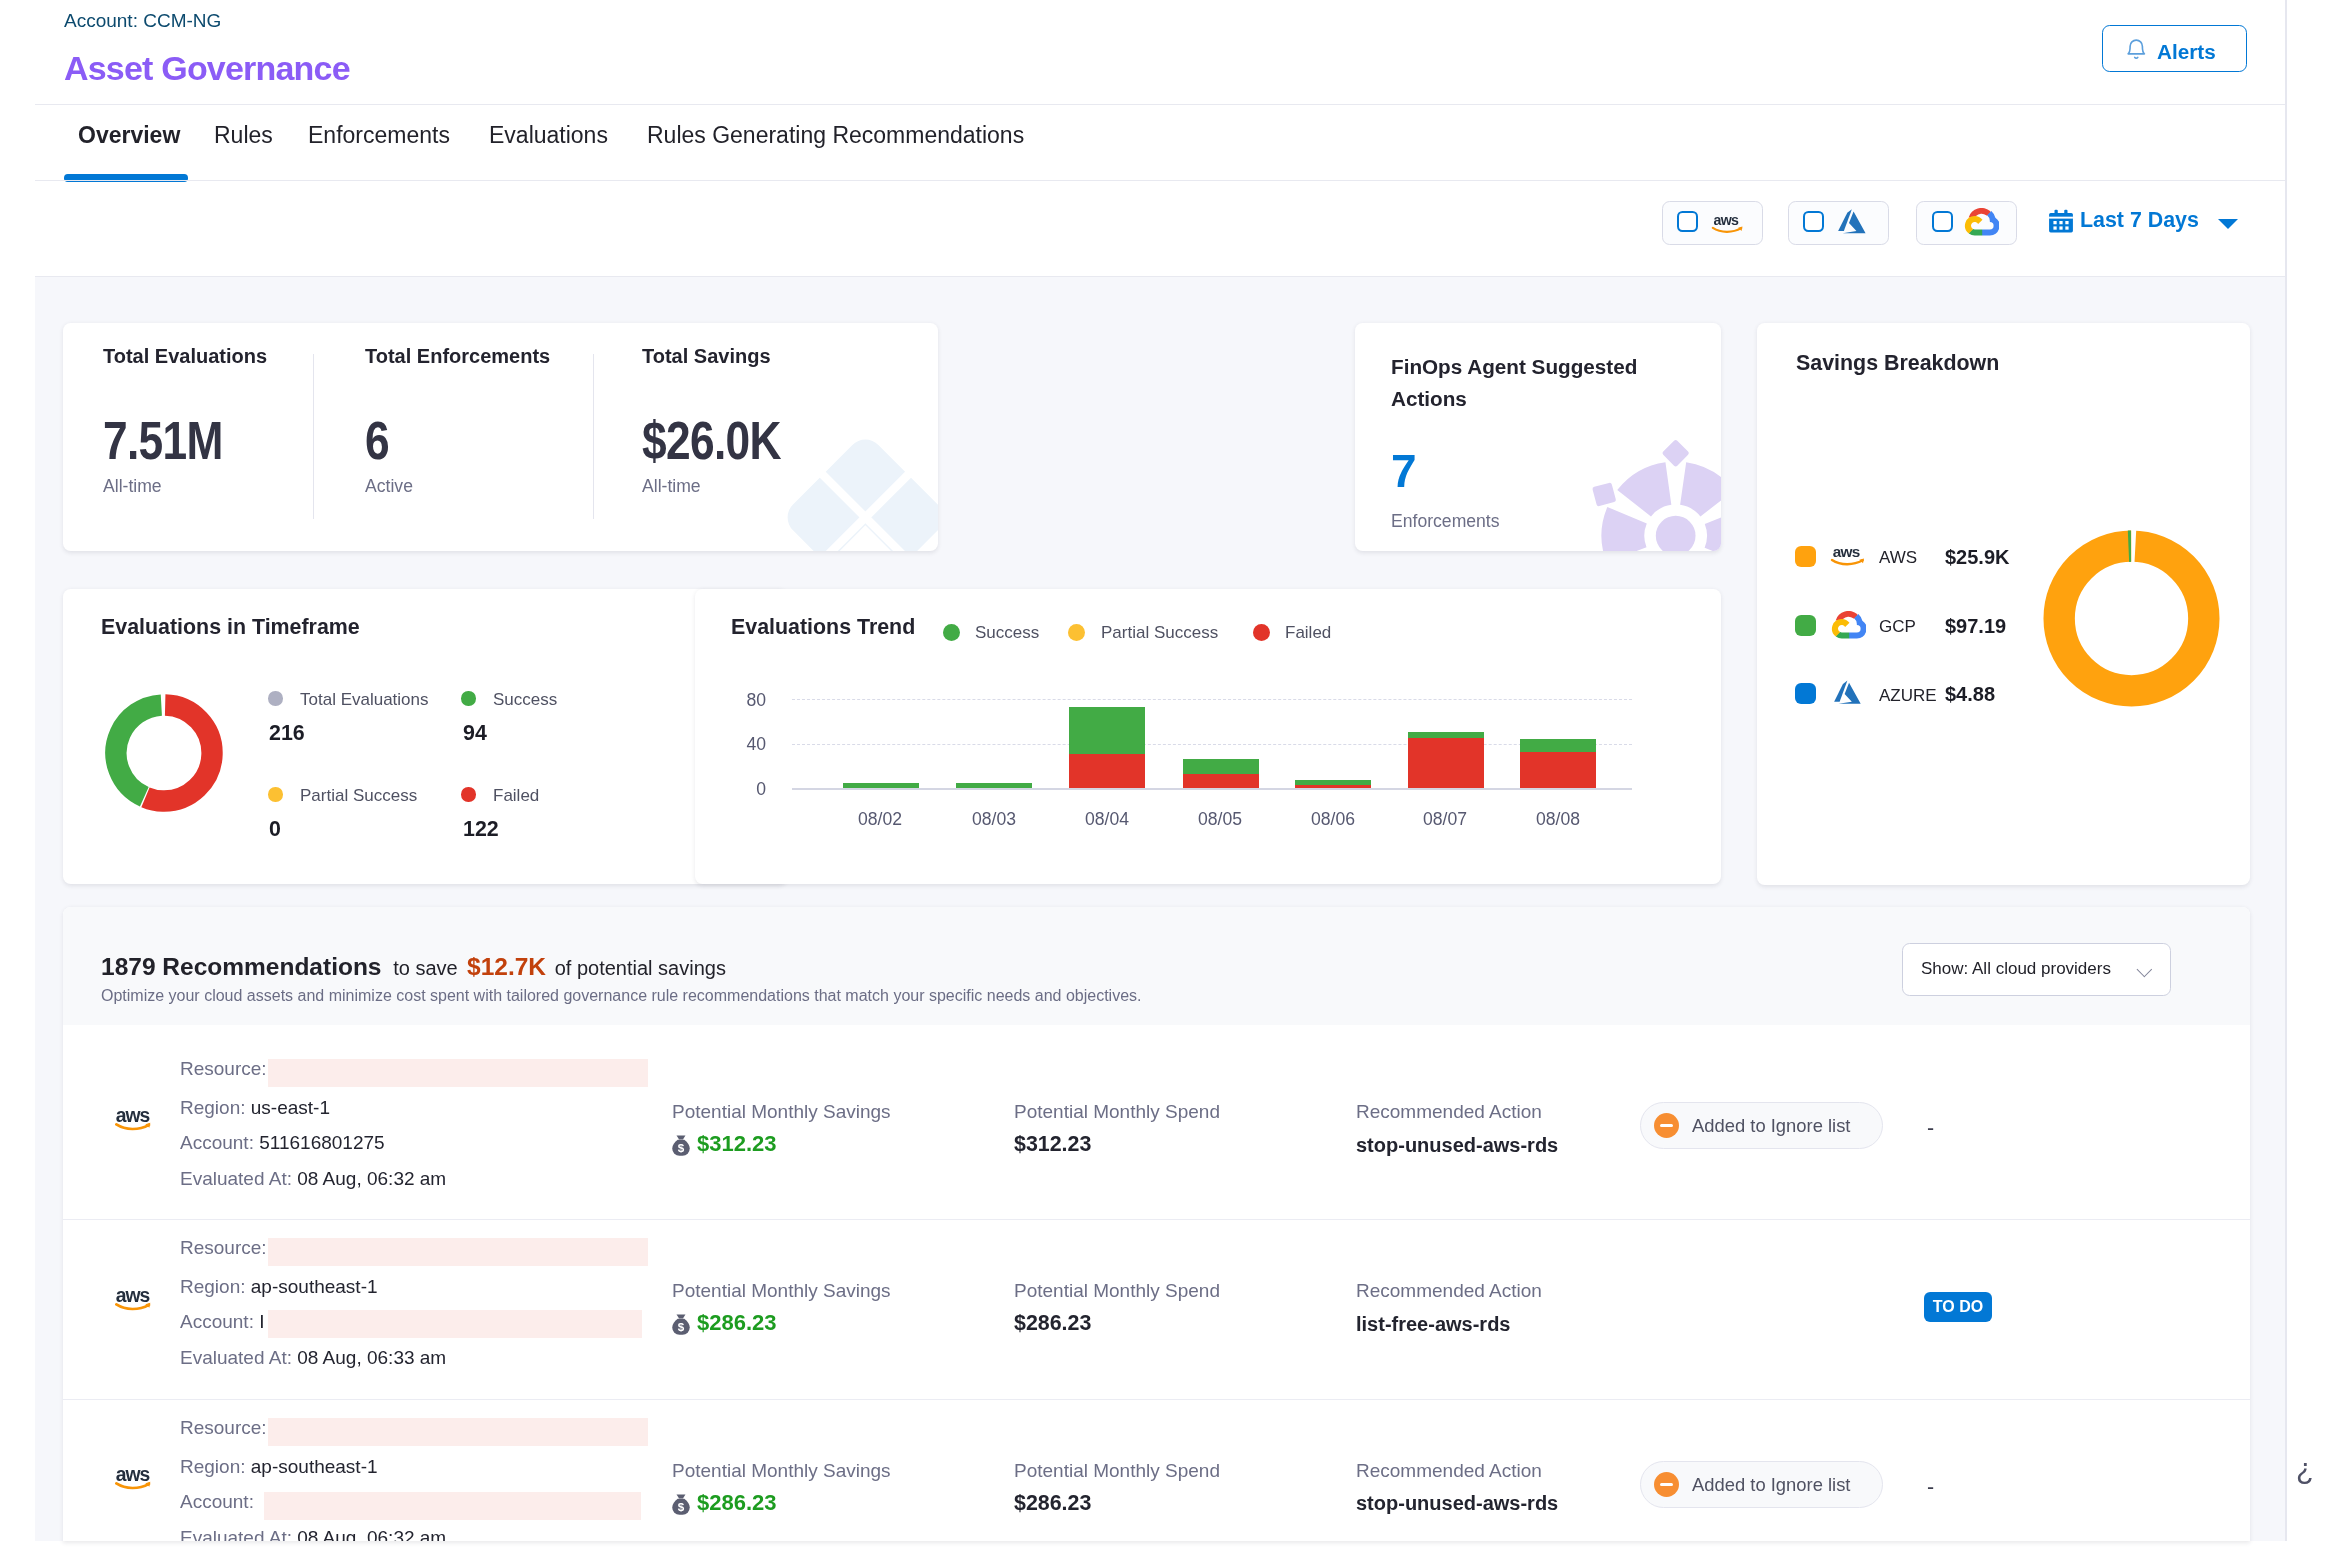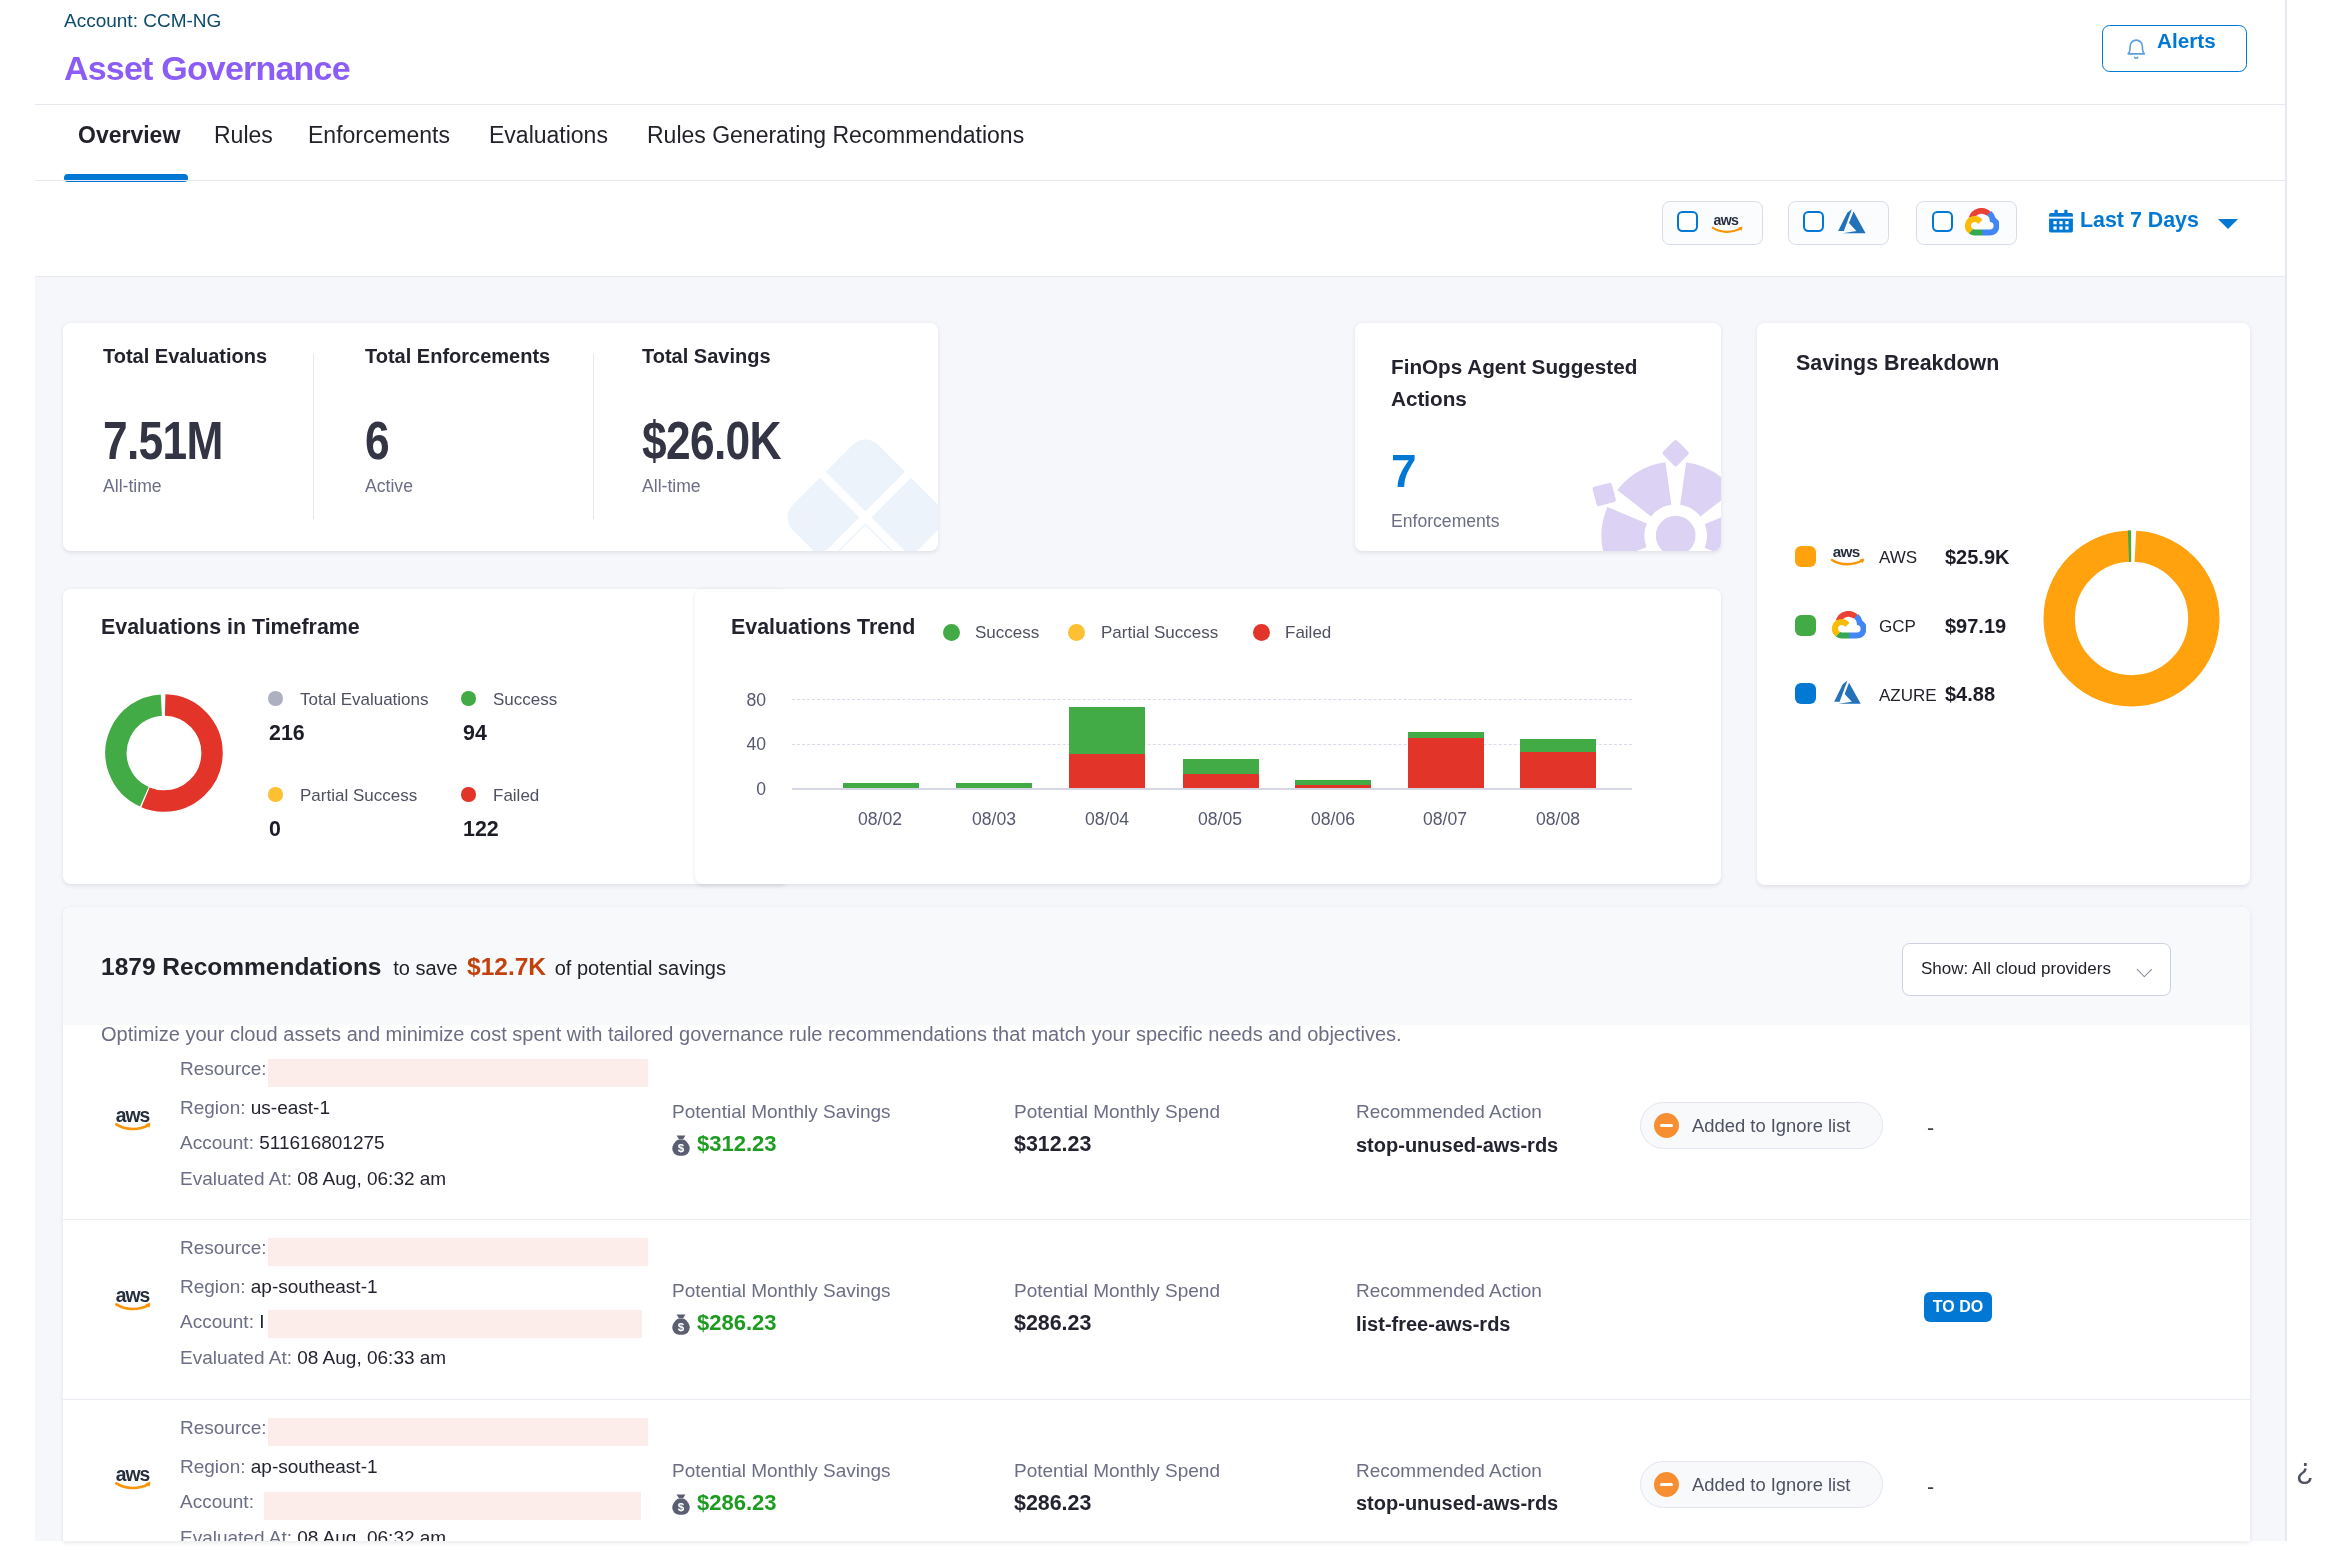--- a/index.html
+++ b/index.html
@@ -20,21 +20,21 @@
   <div class="abs" style="left:2285px; top:0; width:1.5px; height:1541px; background:#e6e7ef;"></div>
 
   <div class="abs" style="left:64px; top:10px; font-size:19px; color:#0c4a6e;">Account: CCM-NG</div>
   <div class="abs" style="left:64px; top:49px; font-size:34px; font-weight:bold; letter-spacing:-0.8px; color:#8b5cf6;">Asset Governance</div>
 
   <div class="abs" style="left:2102px; top:25px; width:145px; height:47px; border:1.9px solid #0278d5; border-radius:7.7px; background:#fff;">
     <svg class="abs" style="left:21.4px; top:10.7px;" width="24.5" height="24.5" viewBox="0 0 24 24" fill="none" stroke="#5c9fdc" stroke-width="1.6" stroke-linecap="round" stroke-linejoin="round">
       <path d="M6 9a6 6 0 1 1 12 0c0 6 2 7.5 2 7.5H4S6 15 6 9"></path>
       <path d="M10.5 20a1.8 1.8 0 0 0 3 0"></path>
     </svg>
-    <div class="abs" style="left:54px; top:3px; font-size:20.7px; font-weight:bold; color:#0278d5;">Alerts</div>
+    <div class="abs" style="left:54px; top:14px; font-size:20.7px; font-weight:bold; color:#0278d5;">Alerts</div>
   </div>
 
   <div class="abs" style="left:35px; top:104px; width:2250px; height:0.8px; background:#e8e9f0;"></div>
 
   <div class="abs" style="left:78px; top:122px; font-size:23px; font-weight:bold; color:#22222a;">Overview</div>
   <div class="abs" style="left:214px; top:122px; font-size:23px; color:#22222a;">Rules</div>
   <div class="abs" style="left:308px; top:122px; font-size:23px; color:#22222a;">Enforcements</div>
   <div class="abs" style="left:489px; top:122px; font-size:23px; color:#22222a;">Evaluations</div>
   <div class="abs" style="left:647px; top:122px; font-size:23px; color:#22222a;">Rules Generating Recommendations</div>
   <div class="abs" style="left:64px; top:174px; width:124px; height:7.7px; background:#0278d5; border-radius:3.8px;"></div>
@@ -237,21 +237,21 @@
     <div class="abs" style="left:592px; top:220px; width:92px; text-align:center; font-size:17.6px; color:#565870;">08/06</div>
     <div class="abs" style="left:704px; top:220px; width:92px; text-align:center; font-size:17.6px; color:#565870;">08/07</div>
     <div class="abs" style="left:817px; top:220px; width:92px; text-align:center; font-size:17.6px; color:#565870;">08/08</div>
   </div>
 
   <div class="card" style="left:63px; top:907px; width:2187px; height:634px; border-radius:7.7px 7.7px 0 0; overflow:hidden;">
     <div class="abs" style="left:0; top:0; width:2187px; height:118px; background:#f8f9fb;"></div>
     <div class="abs" style="left:38px; top:46px; font-size:20px; color:#22222a;">
       <span style="font-size:24.5px; font-weight:bold;">1879 Recommendations</span><span style="padding-left:6.1px;"> to save </span><span style="font-size:24.5px; font-weight:bold; color:#c2410c; padding-left:3.8px;">$12.7K</span><span style="padding-left:3.1px;"> of potential savings</span>
     </div>
-    <div class="abs" style="left:38px; top:80px; font-size:20px; color:#6b6d85;margin-top:36px;">Optimize your cloud assets and minimize cost spent with tailored governance rule recommendations that match your specific needs and objectives.</div>
+    <div class="abs" style="left:38px; top:80px; font-size:16px; color:#6b6d85;">Optimize your cloud assets and minimize cost spent with tailored governance rule recommendations that match your specific needs and objectives.</div>
 
     <div class="abs" style="left:1839px; top:36px; width:269px; height:53px; background:#fff; border:1.5px solid #cdd0df; border-radius:7.7px;"></div>
     <div class="abs" style="left:1858px; top:52px; font-size:17px; color:#22222a;">Show: All cloud providers</div>
     <div class="abs" style="left:2076px; top:57px; width:10.7px; height:10.7px; border-right:1.9px solid #818398; border-bottom:1.9px solid #818398; transform:rotate(45deg);"></div>
 
     <div class="abs" style="left:0; top:312px; width:2187px; height:0.8px; background:#ebecf3;"></div>
     <div class="abs" style="left:0; top:492px; width:2187px; height:0.8px; background:#ebecf3;"></div>
 
     <svg class="abs" style="left:52px; top:197px;" width="40" height="27.6" viewBox="0 0 60 40">
       <text x="1" y="26" font-family="Liberation Sans" font-weight="bold" font-size="29" fill="#252f3e" letter-spacing="-1.5">aws</text>

